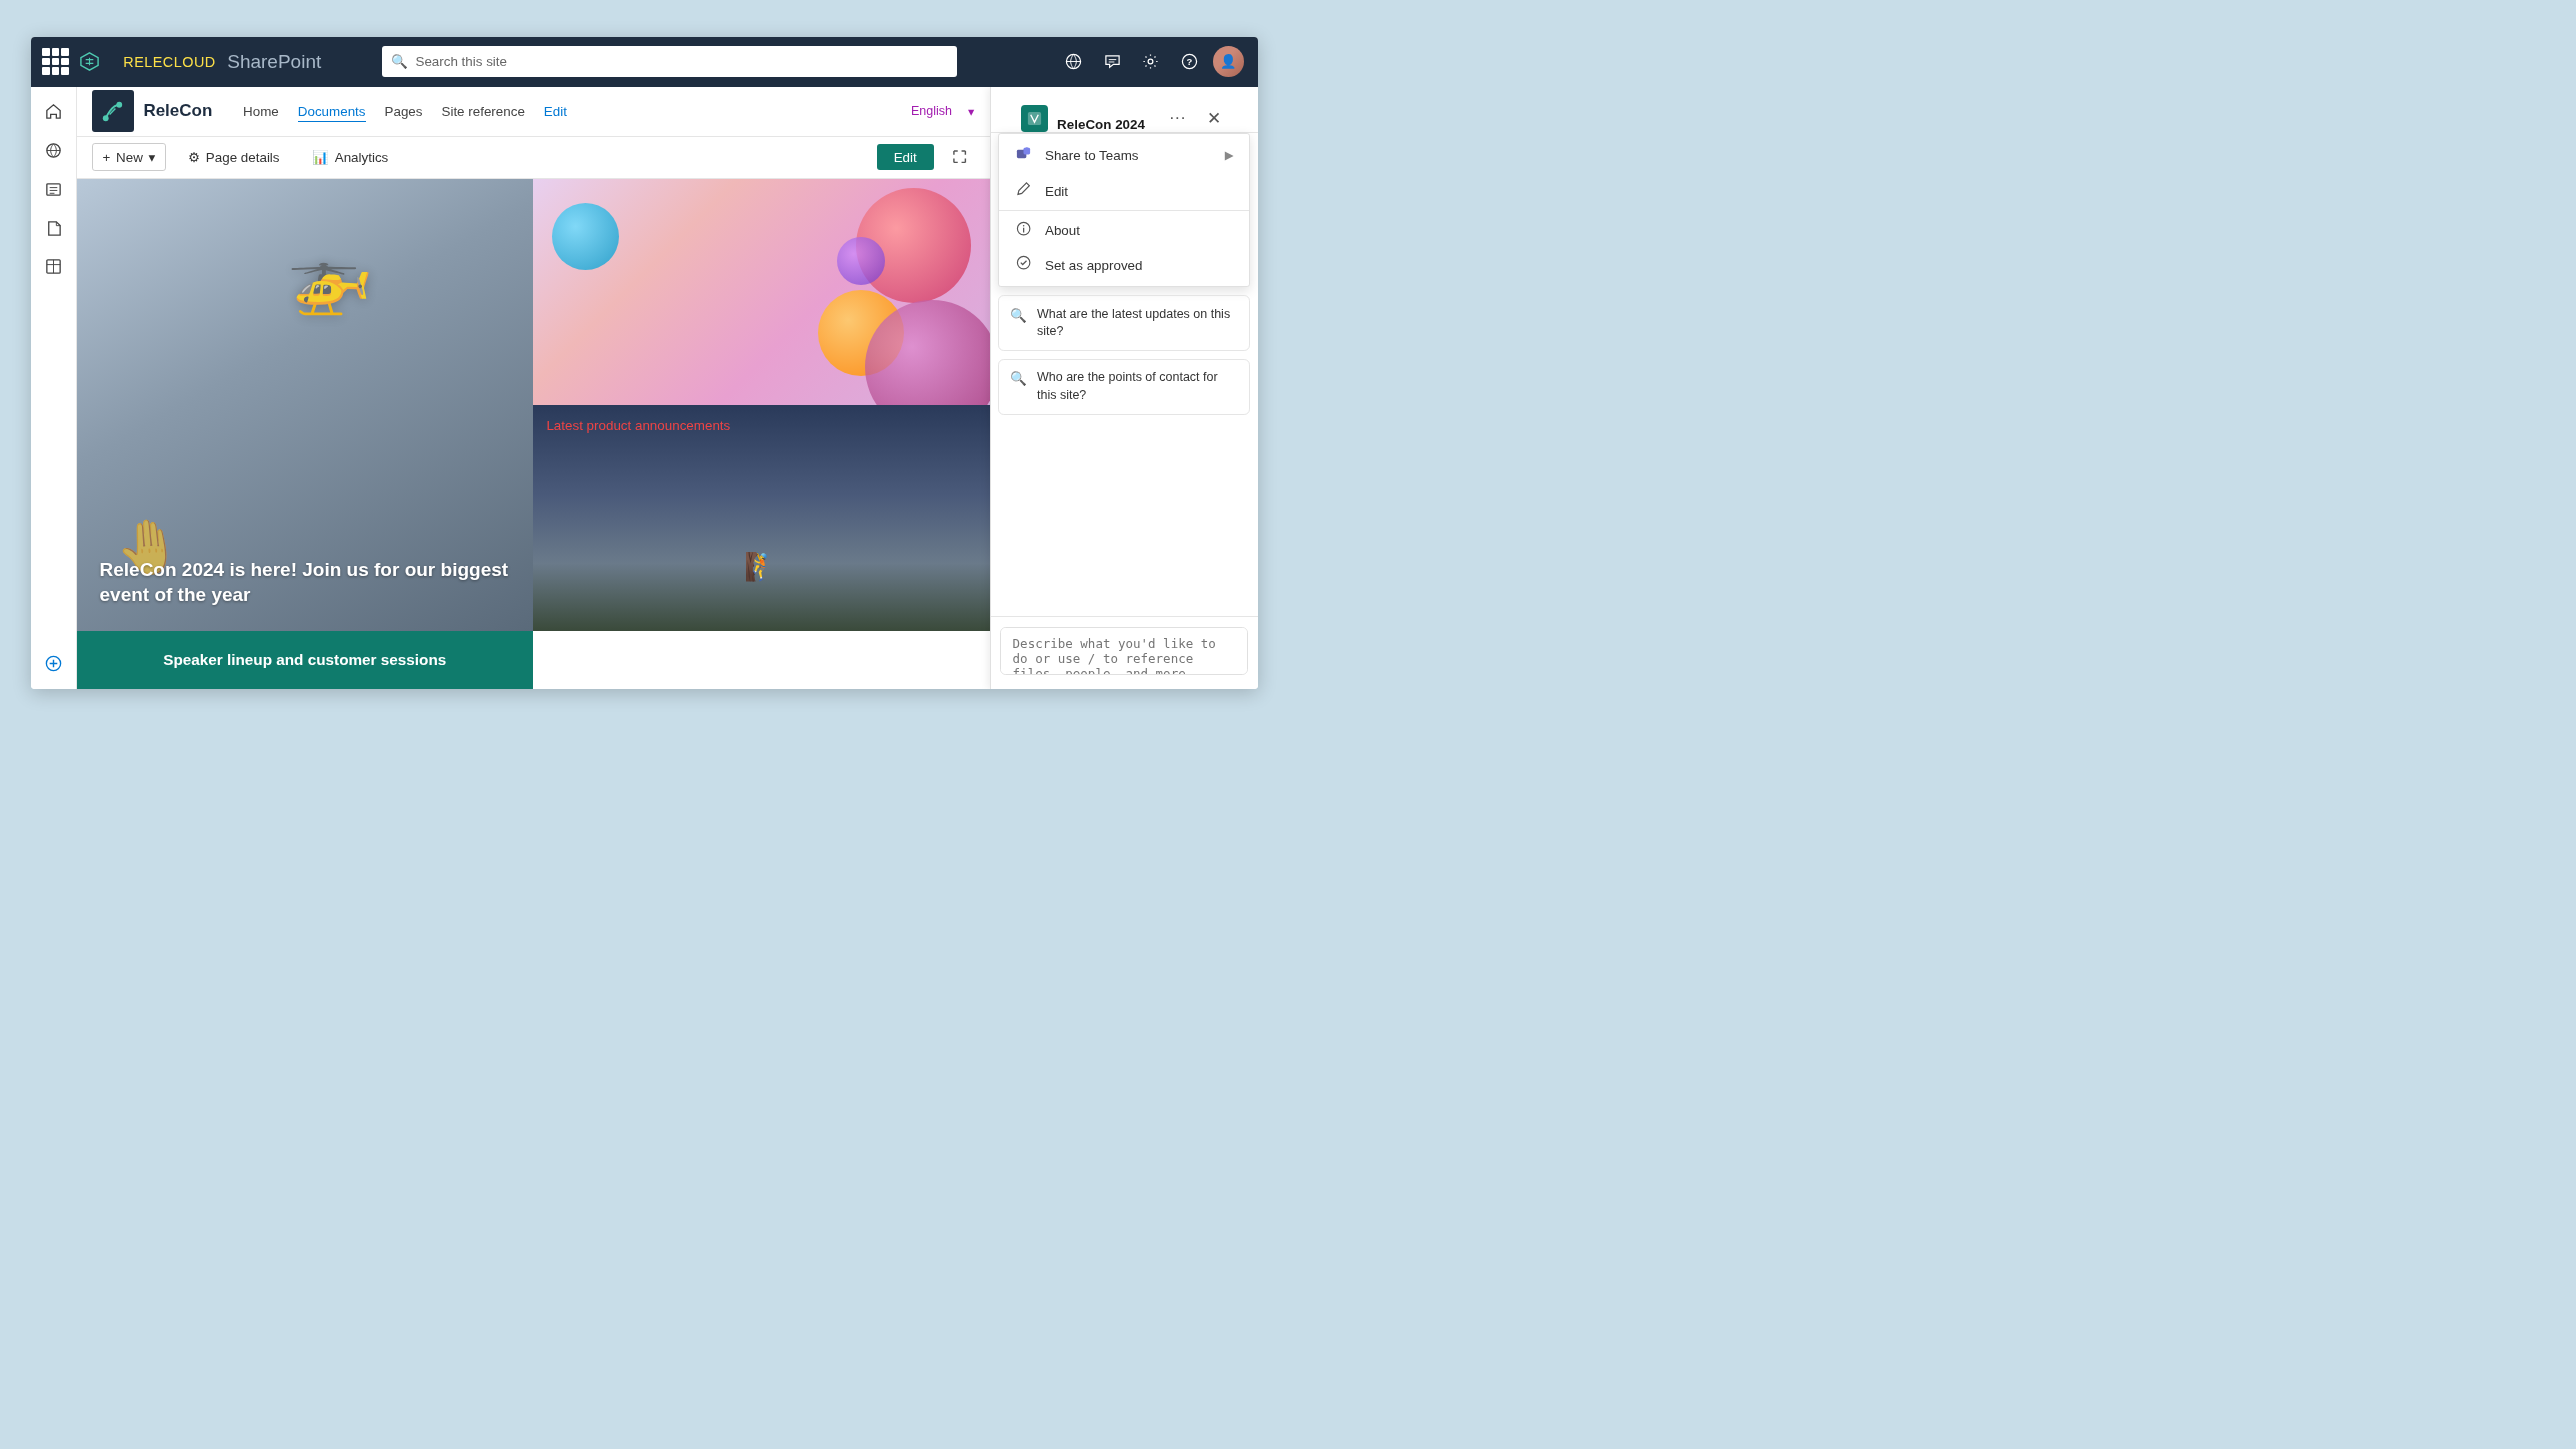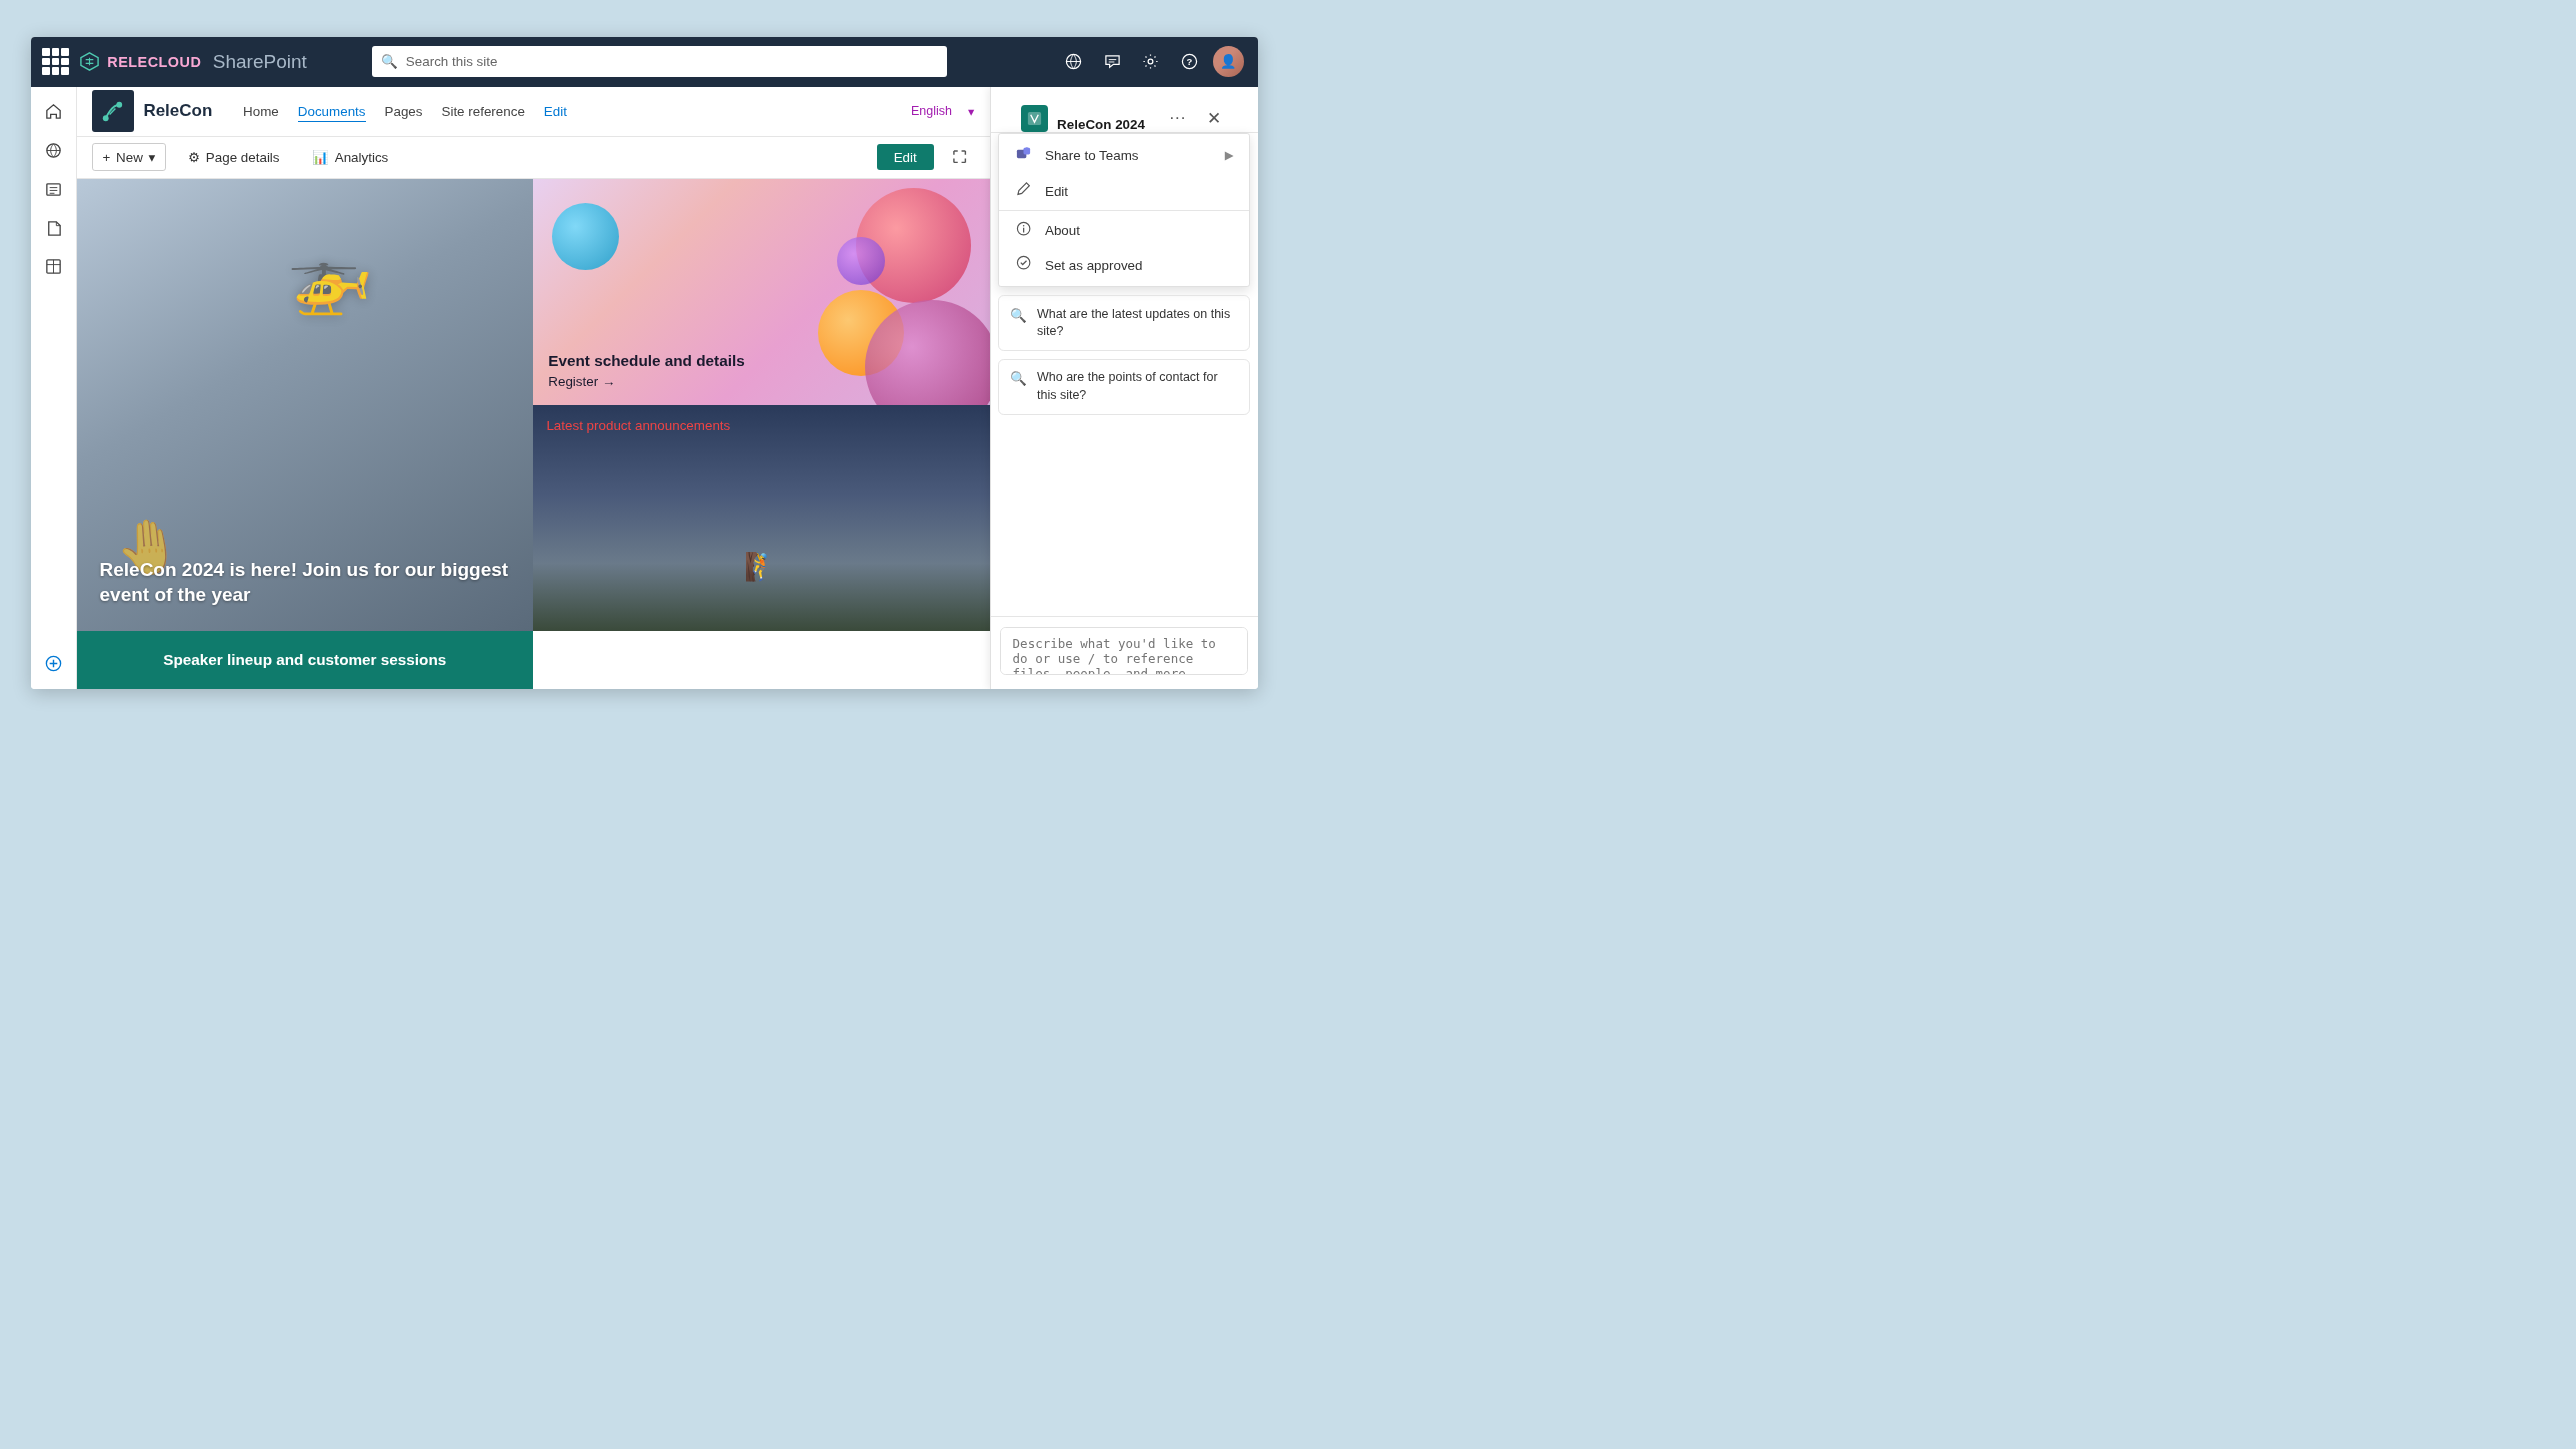--- a/index.html
+++ b/index.html
@@ -50,24 +50,25 @@
       display: flex;
       align-items: center;
       gap: 7.7px;
       margin-right: 5.8px;
     }
     .brand-logo {
       width: 21px;
       height: 21px;
     }
     .brand-name {
-      color: #f9a8d4;
+      color: #fde047;
       font-size: 14.4px;
-      font-weight: 700;
+      font-weight: 400;
       letter-spacing: 0.5px;
+      margin-left: 16px;
     }
     .brand-product {
       color: #a8b8c8;
       font-size: 19px;
       margin-left: 3.8px;
     }
     .search-bar {
       flex: 1;
       max-width: 575px;
       height: 31px;
@@ -698,24 +699,20 @@
         <div class="hero-top-right">
           <div class="hero-top-right-bg">
 
             <div class="bubble-container">
               <div class="bubble" style="width:115px;height:115px;background:radial-gradient(circle at 35% 35%,#ff9999,#cc3366);top:9.6px;right:19px;opacity:0.85;"></div>
               <div class="bubble" style="width:86px;height:86px;background:radial-gradient(circle at 35% 35%,#ffcc66,#ff8800);bottom:29px;right:86px;opacity:0.9;"></div>
               <div class="bubble" style="width:67px;height:67px;background:radial-gradient(circle at 35% 35%,#66ddff,#0099cc);top:24px;left:19px;opacity:0.8;"></div>
               <div class="bubble" style="width:48px;height:48px;background:radial-gradient(circle at 35% 35%,#cc88ff,#6633cc);top:58px;right:105px;opacity:0.7;"></div>
               <div class="bubble" style="width:134px;height:134px;background:radial-gradient(circle at 35% 35%,#dd88cc,#992266);bottom:-29px;right:-9.6px;opacity:0.75;"></div>
             </div>
-            <div style="position:relative;z-index:2;">
-              <div class="hero-top-right-title">Event schedule and details</div>
-              <div class="hero-top-right-link">Register →</div>
-            </div>
           </div>
         </div>
 
         <div class="hero-bottom-left">
           <div class="mountain-bg"></div>
           <div class="person-visual">🧗</div>
           <div style="position:relative;z-index:2;padding:13.4px;">
             <div class="hero-bottom-left-text">Latest product announcements</div>
           </div>
         </div>

